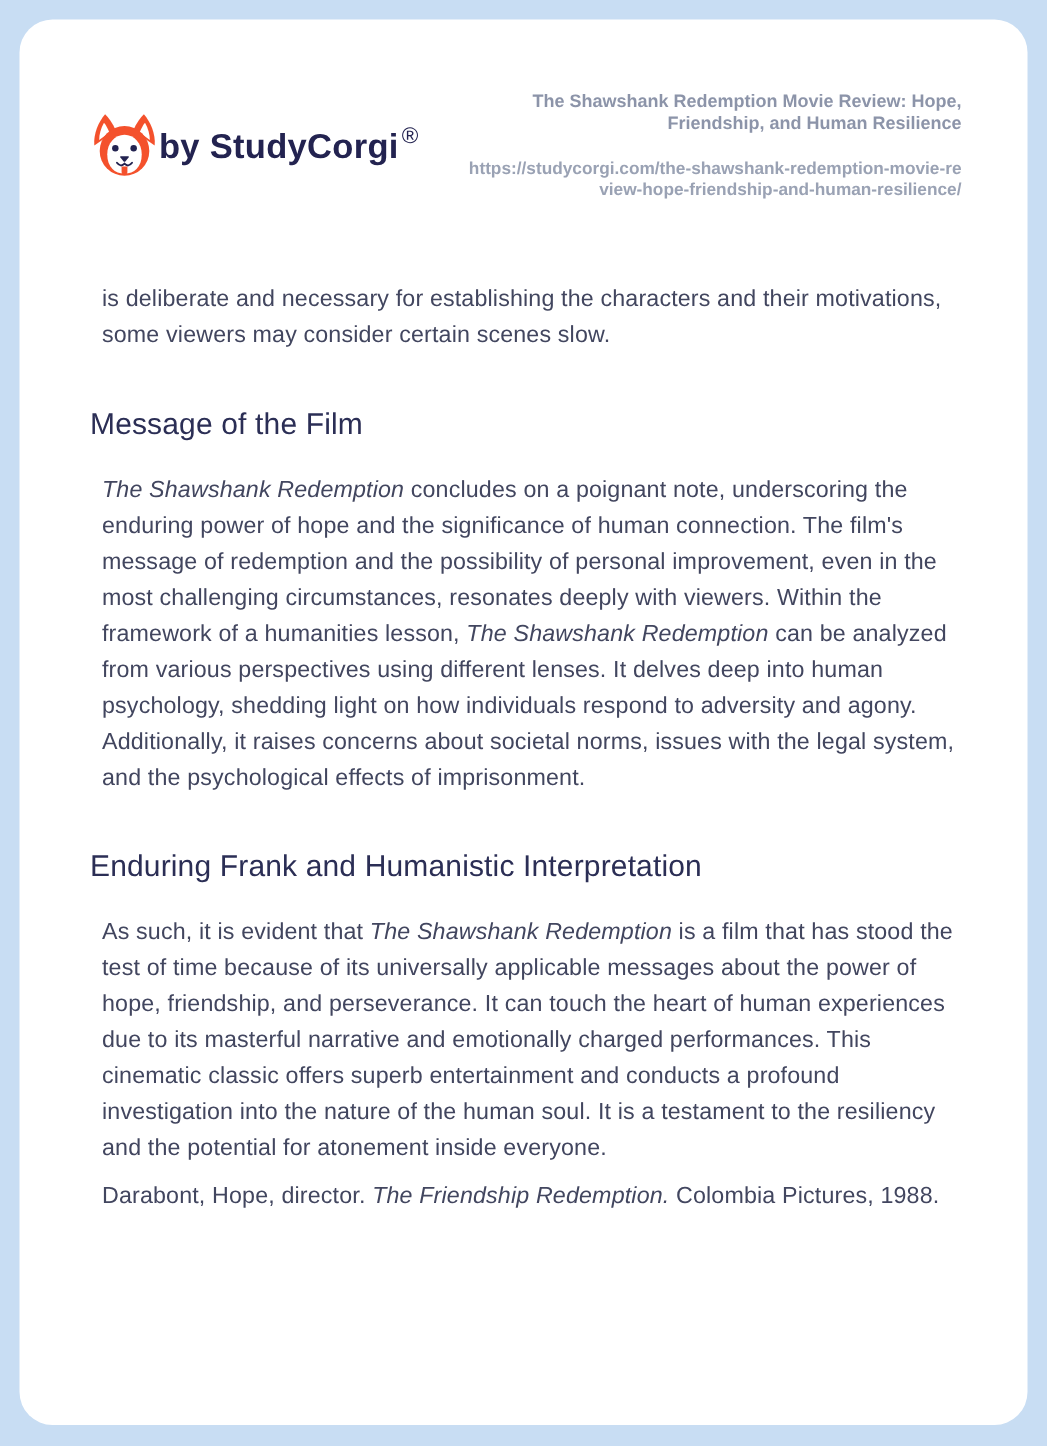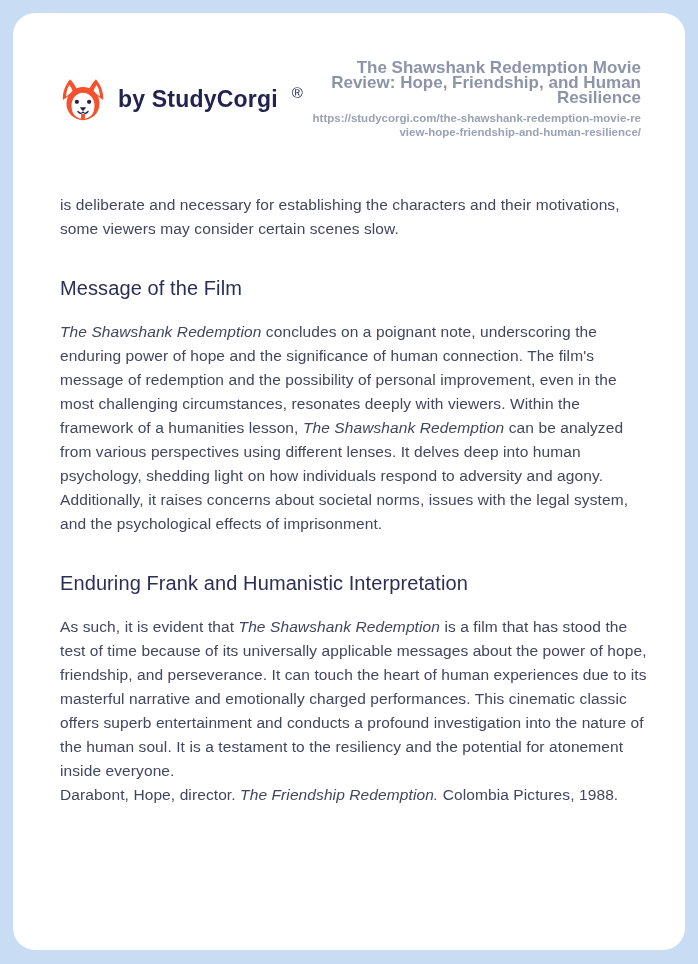--- a/index.html
+++ b/index.html
@@ -26,21 +26,20 @@
   }
   
   .header {
     display: flex;
     align-items: center;
     justify-content: space-between;
   }
   .brand {
     display: flex;
     align-items: center;
-    gap: 12px;
     flex: 0 0 auto;
   }
   .brand svg { display: block; }
   .brand-text {
     font-size: 23px;
     font-weight: 700;
     color: #232350;
     letter-spacing: 0.2px;
     white-space: nowrap;
   }
@@ -51,42 +50,42 @@
     position: relative;
     top: -7px;
     margin-left: 2px;
   }
   .doc-meta {
     width: 330px;
     text-align: right;
     flex: 0 0 auto;
   }
   .doc-title {
-    font-size: 17px;
+    font-size: 12px;
     font-weight: 700;
     line-height: 15px;
     color: #8c94a9;
-    margin-bottom: 7px;
+    margin-bottom: 17px;
   }
   .doc-url {
     font-size: 11.5px;
     font-weight: 700;
     line-height: 13.5px;
     color: #9aa2b4;
     word-break: break-all;
     text-decoration: none;
     display: block;
   }
   
   .article {
     margin-top: 54px;
     width: 588px;
   }
   .article p {
-    margin: 0;
+    margin: 8px;
     font-size: 15.5px;
     line-height: 24px;
     color: #42465f;
     letter-spacing: 0.1px;
   }
   .article h2 {
     margin: 34px 0 19px 0;
     font-size: 20px;
     line-height: 26px;
     font-weight: 400;

